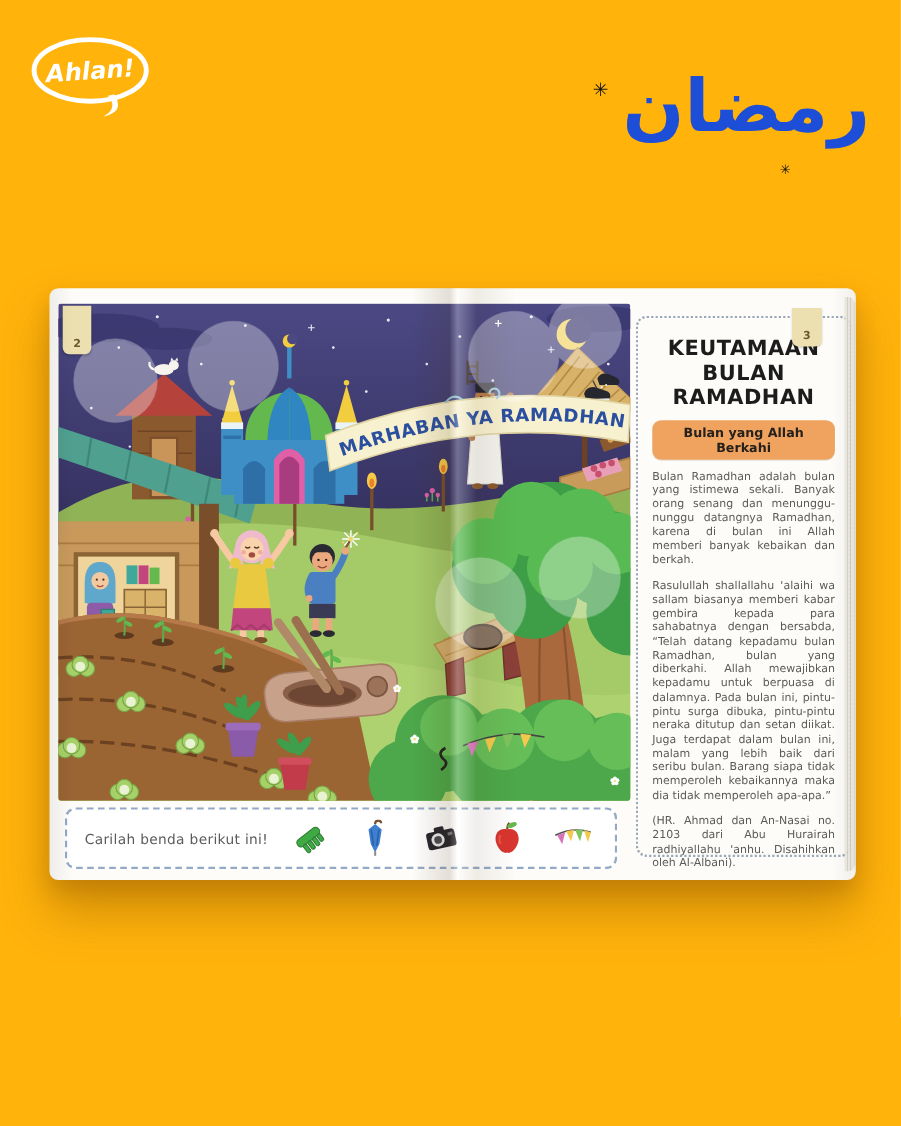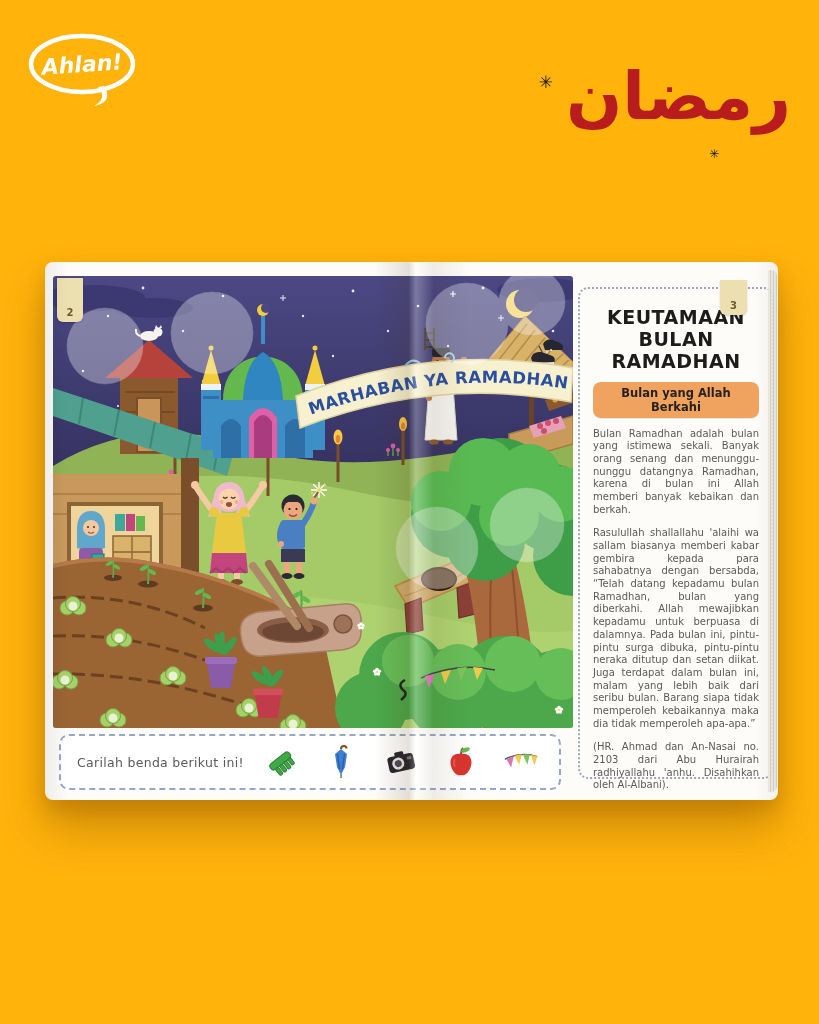--- a/index.html
+++ b/index.html
@@ -1,21 +1,21 @@
 <!DOCTYPE html>
 <html><head>
 <meta charset="utf-8">
 <style>
   html,body{margin:0;padding:0;}
   .canvas{position:relative;width:819px;height:1024px;background:#FFB30B;overflow:hidden;
           font-family:"DejaVu Sans", sans-serif;}
   
   .logo{position:absolute;left:26px;top:32px;width:116px;height:84px;}
   .arabic-title{position:absolute;right:28px;top:64px;font-size:66px;font-weight:bold;
-                color:#b91c1c;line-height:1;direction:rtl;}
+                color:#1d4ed8;line-height:1;direction:rtl;}
   .sparkle{position:absolute;color:#161616;line-height:1;}
   .sparkle-1{right:266px;top:74px;font-size:17px;}
   .sparkle-2{right:100px;top:148px;font-size:12px;}
   
   .book{position:absolute;left:45px;top:262px;width:733px;height:538px;background:#FDFCF8;
         border-radius:8px;box-shadow:0 28px 45px rgba(130,75,0,.38),0 10px 18px rgba(130,75,0,.22);}
   .page-edge-right{position:absolute;right:1px;top:8px;bottom:8px;width:9px;
         background:repeating-linear-gradient(90deg,#efece3 0 2px,#d7d2c5 2px 3px);
         border-radius:0 6px 6px 0;opacity:.9;}
   .spine-shade{position:absolute;inset:0;border-radius:8px;pointer-events:none;z-index:30;

